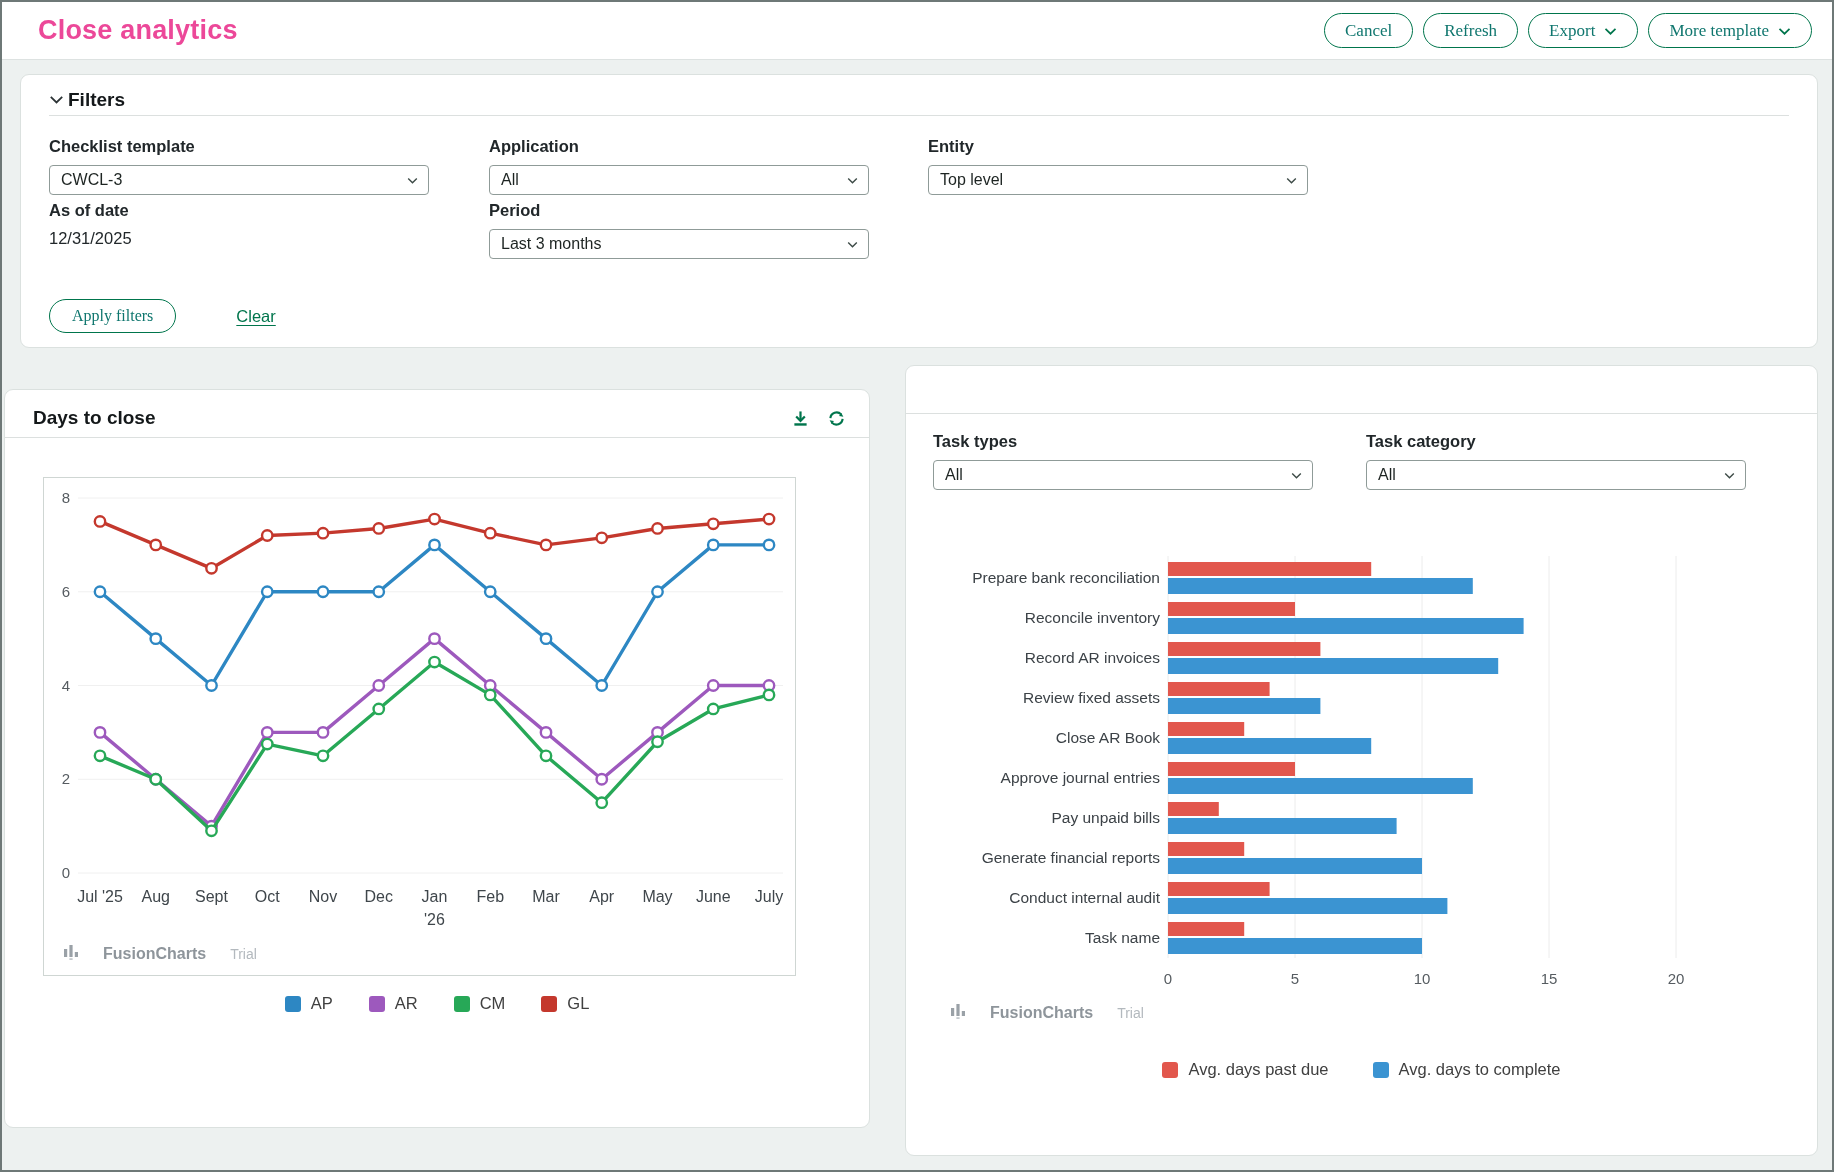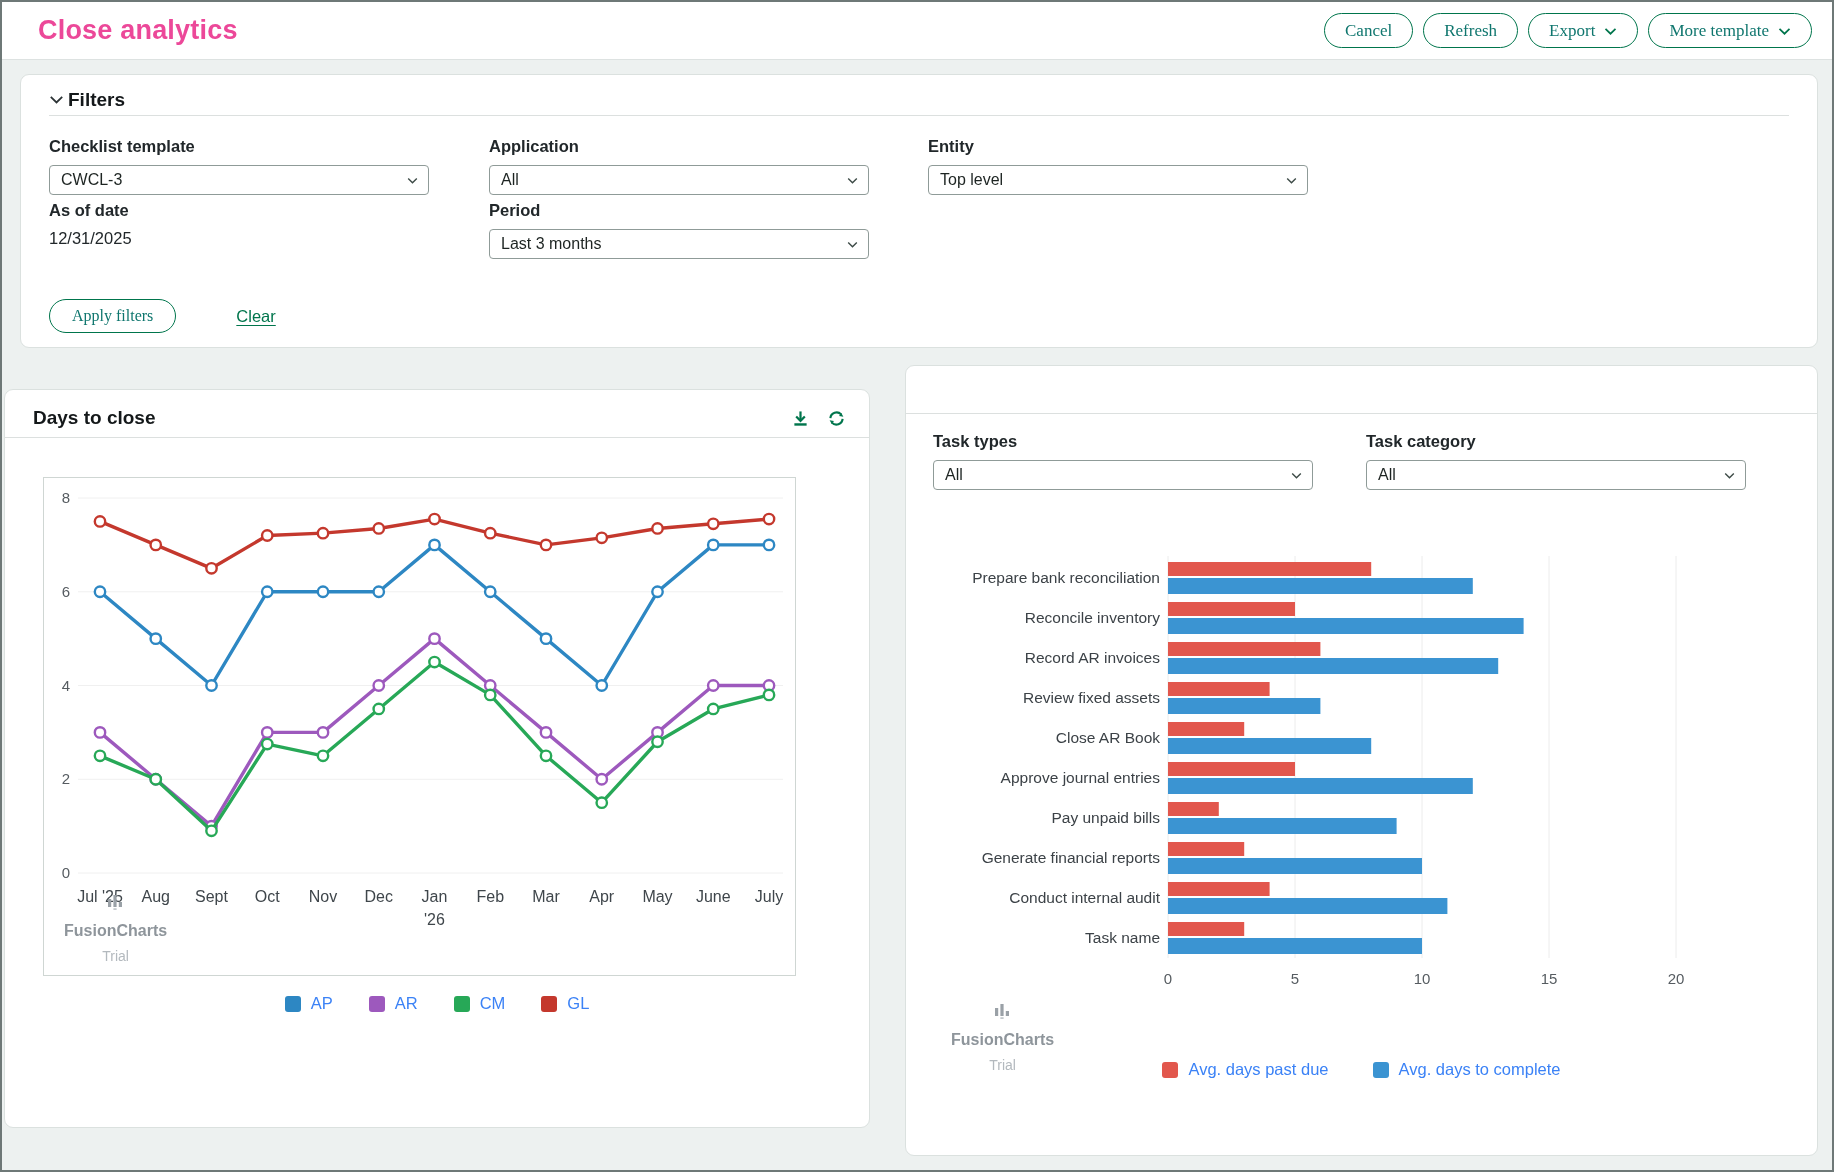--- a/index.html
+++ b/index.html
@@ -61,31 +61,31 @@
   
   #left-card{ left:2px; top:363px; width:866px; height:739px;margin-top:24px; }
   #right-card{ left:903px; top:363px; width:913px; height:791px; }
   .chart-card .card-head{ position:absolute; left:28px; top:17px; right:21px; display:flex; align-items:flex-start; }
   .chart-card .head-icons{ margin-left:auto; display:flex; gap:13px; align-items:center; }
   .chart-card .head-divider{ top:47px; }
   .chart-frame{
     position:absolute; left:38px; top:87px; width:753px; height:499px;
     border:1px solid #cfd6d3; background:#fff;
   }
-  .watermark{ position:absolute; display:flex; align-items:center; gap:8px;flex-direction:column; }
+  .watermark{ position:absolute; display:flex; align-items:center; gap:24px; }
   .wm-brand{ font-size:16px; font-weight:bold; color:#8e959b; }
   .wm-trial{ font-size:14px; color:#b3b9be; }
   #line-watermark{ left:20px; bottom:11px; }
   #bar-watermark{ left:45px; top:637px; }
   .legend{ position:absolute; left:0; right:0; display:flex; justify-content:center; align-items:center; }
   #line-legend{ top:604px; gap:36px; }
   #bar-legend{ top:694px; gap:44px; }
   .legend-item{ display:flex; align-items:center; gap:10px; cursor:pointer; }
   .legend-swatch{ width:16px; height:16px; border-radius:3px; flex:0 0 auto; }
-  .legend-label{ font-size:16.5px; color:#3b82f6; }
+  .legend-label{ font-size:16.5px; color:#404040; }
   
   .task-filter{ position:absolute; width:380px; }
   .task-filter .flabel{ font-size:16.5px; font-weight:bold; color:#21272a; display:block; margin-bottom:9px; }
   #task-types-field{ left:27px; top:66px; }
   #task-category-field{ left:460px; top:66px; }
   #bar-chart{ position:absolute; left:25px; top:177px; }
   svg text{ font-family:"Liberation Sans", sans-serif; }
 </style>
 </head>
 <body>

